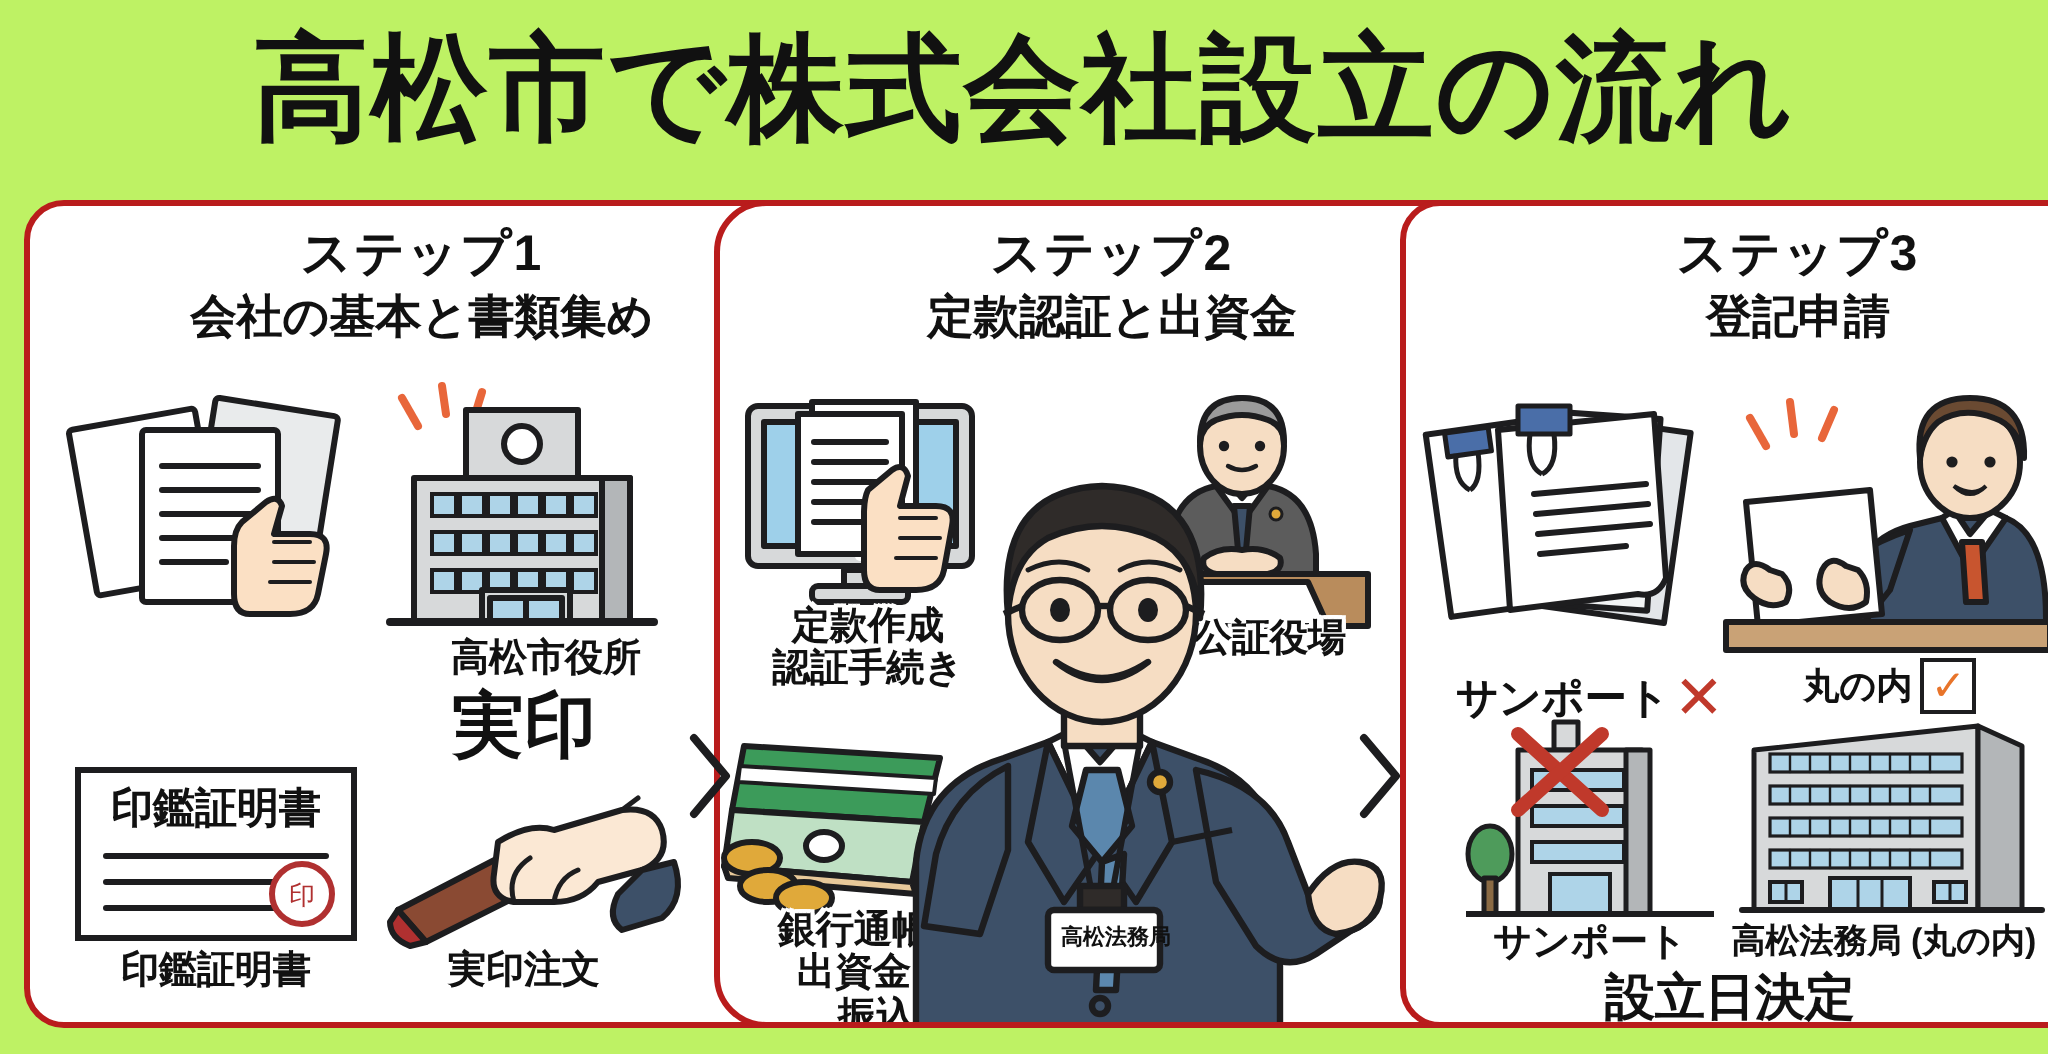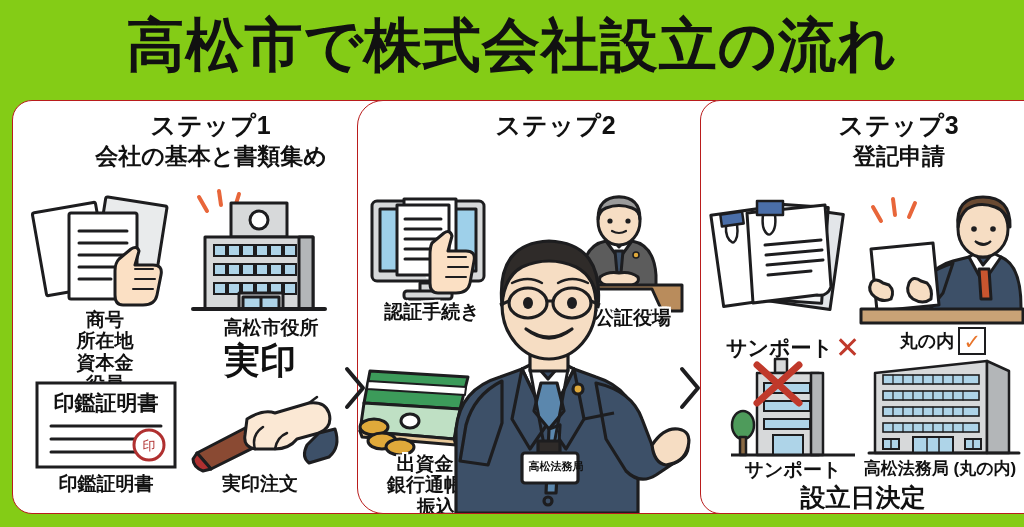--- a/index.html
+++ b/index.html
@@ -12,21 +12,21 @@
     height: 527px;
     overflow: hidden;
     font-family: "Liberation Sans", "DejaVu Sans", sans-serif;
     color: #111111;
     position: relative;
   }
   #infographic {
     position: relative;
     width: 1024px;
     height: 527px;
-    background: #84cc16;
+    background: #bef264;
   }
 
   
   #title-bar {
     position: absolute;
     left: 0; top: 6px;
     width: 1024px;
     height: 78px;
     display: flex;
     align-items: center;
@@ -46,21 +46,21 @@
     position: absolute;
     left: 0; top: 96px;
     width: 1024px;
     height: 424px;
   }
   .panel {
     position: absolute;
     top: 4px;
     width: 398px;
     height: 414px;
-    border: 1px solid #b91c1c;
+    border: 3px solid #b91c1c;
     border-radius: 20px;
     background: #ffffff;
     box-sizing: border-box;
     overflow: hidden;
   }
   #panel-1 { left: 12px; }
   #panel-2 { left: 357px; border-radius: 26px; }
   #panel-3 { left: 700px; }
 
   .panel-heading {
@@ -161,26 +161,20 @@
             <line x1="50" y1="76" x2="90" y2="76"></line>
             <line x1="50" y1="88" x2="82" y2="88"></line>
           </g>
           <g stroke="#1d1d1f" stroke-width="3" stroke-linejoin="round" stroke-linecap="round">
             <path d="M90 68 L102 58 Q108 54 110 60 L106 74 L124 74 Q134 74 132 84 L128 104 Q126 114 114 114 L94 114 Q86 114 86 104 L86 80 Q86 72 90 68 Z" fill="#fbe0c4"></path>
             <path d="M106 78 L124 78" stroke-width="2"></path>
             <path d="M106 88 L126 88" stroke-width="2"></path>
             <path d="M104 98 L124 98" stroke-width="2"></path>
           </g>
         </svg>
-      </div>
-      <div class="cell" style="left:16px; top:208px; width:152px;">
-        <div class="cap">商号</div>
-        <div class="cap">所在地</div>
-        <div class="cap">資本金</div>
-        <div class="cap">役員</div>
       </div>
 
       <div class="cell" style="left:170px; top:88px; width:150px; height:130px;">
         <svg width="150" height="130" viewBox="0 0 150 130">
           <g stroke="#e8663a" stroke-width="4" stroke-linecap="round">
             <line x1="24" y1="22" x2="16" y2="8"></line>
             <line x1="38" y1="16" x2="36" y2="2"></line>
             <line x1="52" y1="18" x2="56" y2="5"></line>
           </g>
           <g stroke="#1d1d1f" stroke-width="3" stroke-linejoin="round">
@@ -257,20 +251,21 @@
         </svg>
       </div>
       <div class="cell" style="left:172px; top:372px; width:150px;">
         <div class="cap">実印注文</div>
       </div>
     </div>
 
     <div class="panel" id="panel-2">
       <div class="panel-heading">
         <div class="step-label">ステップ2</div>
+        <div class="step-title">定款認証と出資金</div>
       </div>
 
       <div class="cell" style="left:8px; top:94px; width:128px; height:112px;">
         <svg width="128" height="112" viewBox="0 0 128 112">
           <g stroke="#1d1d1f" stroke-width="3" stroke-linejoin="round">
             <rect x="6" y="6" width="112" height="80" rx="5" fill="#d7d9da"></rect>
             <rect x="14" y="14" width="96" height="62" fill="#9ed0ea"></rect>
             <circle cx="62" cy="81" r="2.5" fill="#ffffff" stroke="none"></circle>
             <rect x="54" y="88" width="16" height="10" fill="#d7d9da"></rect>
             <rect x="38" y="96" width="48" height="8" rx="3" fill="#d7d9da"></rect>
@@ -288,20 +283,21 @@
           </g>
           <g stroke="#1d1d1f" stroke-width="3" stroke-linejoin="round" stroke-linecap="round">
             <path d="M66 48 L78 38 Q84 34 86 41 L82 56 L100 56 Q110 56 108 66 L104 88 Q102 98 90 98 L72 98 Q64 98 64 88 L64 60 Q64 52 66 48 Z" fill="#fbe0c4"></path>
             <path d="M82 62 L100 62" stroke-width="2"></path>
             <path d="M82 72 L102 72" stroke-width="2"></path>
             <path d="M80 82 L100 82" stroke-width="2"></path>
           </g>
         </svg>
       </div>
       <div class="cell" style="left:4px; top:200px; width:140px;">
+        <div class="cap stroke-cap">定款作成</div>
         <div class="cap stroke-cap">認証手続き</div>
       </div>
 
       <div class="cell" style="left:186px; top:88px; width:140px; height:124px;">
         <svg width="140" height="124" viewBox="0 0 140 124">
           <g stroke="#1d1d1f" stroke-width="3" stroke-linejoin="round">
             <path d="M38 86 Q40 56 62 52 L88 52 Q110 56 112 86 L112 98 L38 98 Z" fill="#5c5c5c"></path>
             <path d="M62 52 L75 70 L88 52 L82 50 L75 58 L68 50 Z" fill="#ffffff"></path>
             <path d="M71 62 L79 62 L77 84 L73 84 Z" fill="#3d5068"></path>
             <ellipse cx="75" cy="32" rx="21" ry="24" fill="#f6ddc3"></ellipse>
@@ -334,22 +330,22 @@
             <path d="M4 38 L100 44 L94 74 L0 66 Z" fill="#bfe0c4"></path>
             <ellipse cx="50" cy="56" rx="9" ry="7" fill="#ffffff"></ellipse>
             <path d="M0 66 L94 74 L96 80 L2 72 Z" fill="#e8c99a"></path>
             <ellipse cx="14" cy="62" rx="14" ry="8" fill="#e0a93a"></ellipse>
             <ellipse cx="22" cy="76" rx="14" ry="8" fill="#e0a93a"></ellipse>
             <ellipse cx="40" cy="82" rx="14" ry="8" fill="#e0a93a"></ellipse>
           </g>
         </svg>
       </div>
       <div class="cell" style="left:0px; top:352px; width:134px;">
+        <div class="cap stroke-cap">銀行通帳</div>
         <div class="cap stroke-cap">出資金</div>
-        <div class="cap stroke-cap">銀行通帳</div>
         <div class="cap stroke-cap" style="margin-left:22px;">振込</div>
       </div>
 
       <div class="cell" style="left:68px; top:112px; width:266px; height:300px;">
         <svg width="266" height="300" viewBox="0 0 266 300">
           <g stroke="#1d1d1f" stroke-width="3.2" stroke-linejoin="round">
 
             <path d="M30 300 L30 216 Q34 176 74 164 L96 156 L148 156 L170 164 Q208 176 212 216 L212 300 Z" fill="#3d5068"></path>
 
             <path d="M96 156 L122 210 L148 156 L136 150 L122 166 L108 150 Z" fill="#ffffff"></path>

